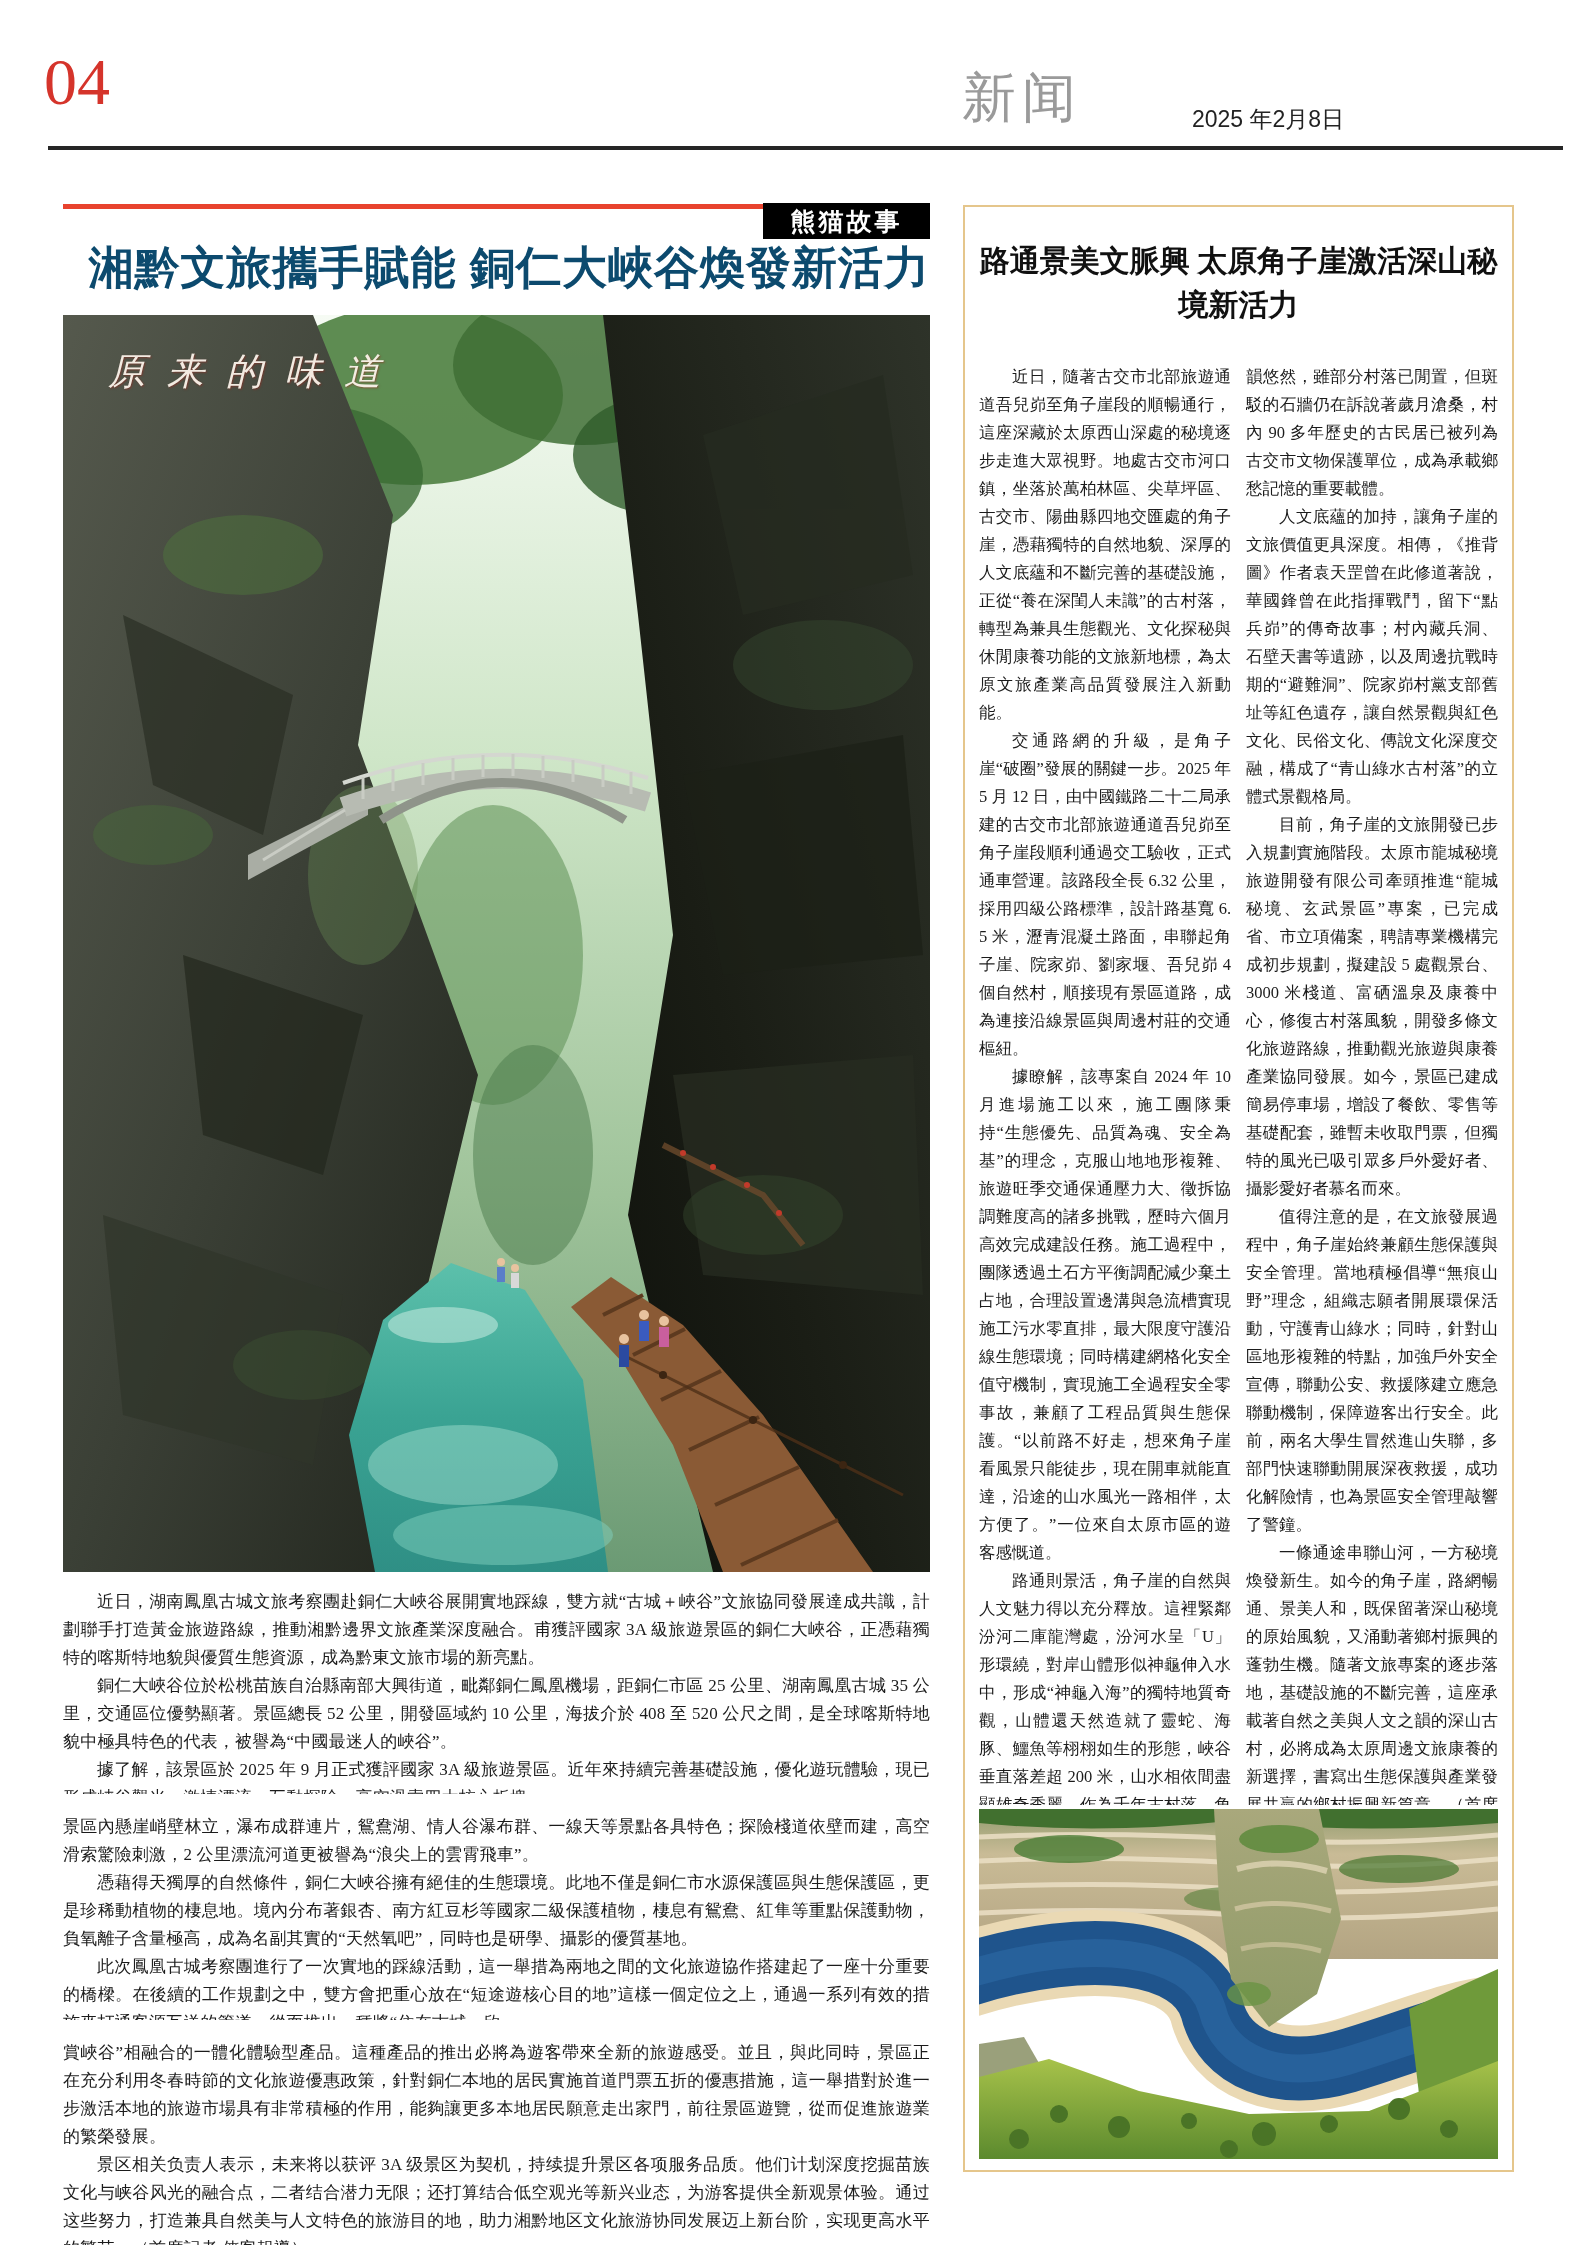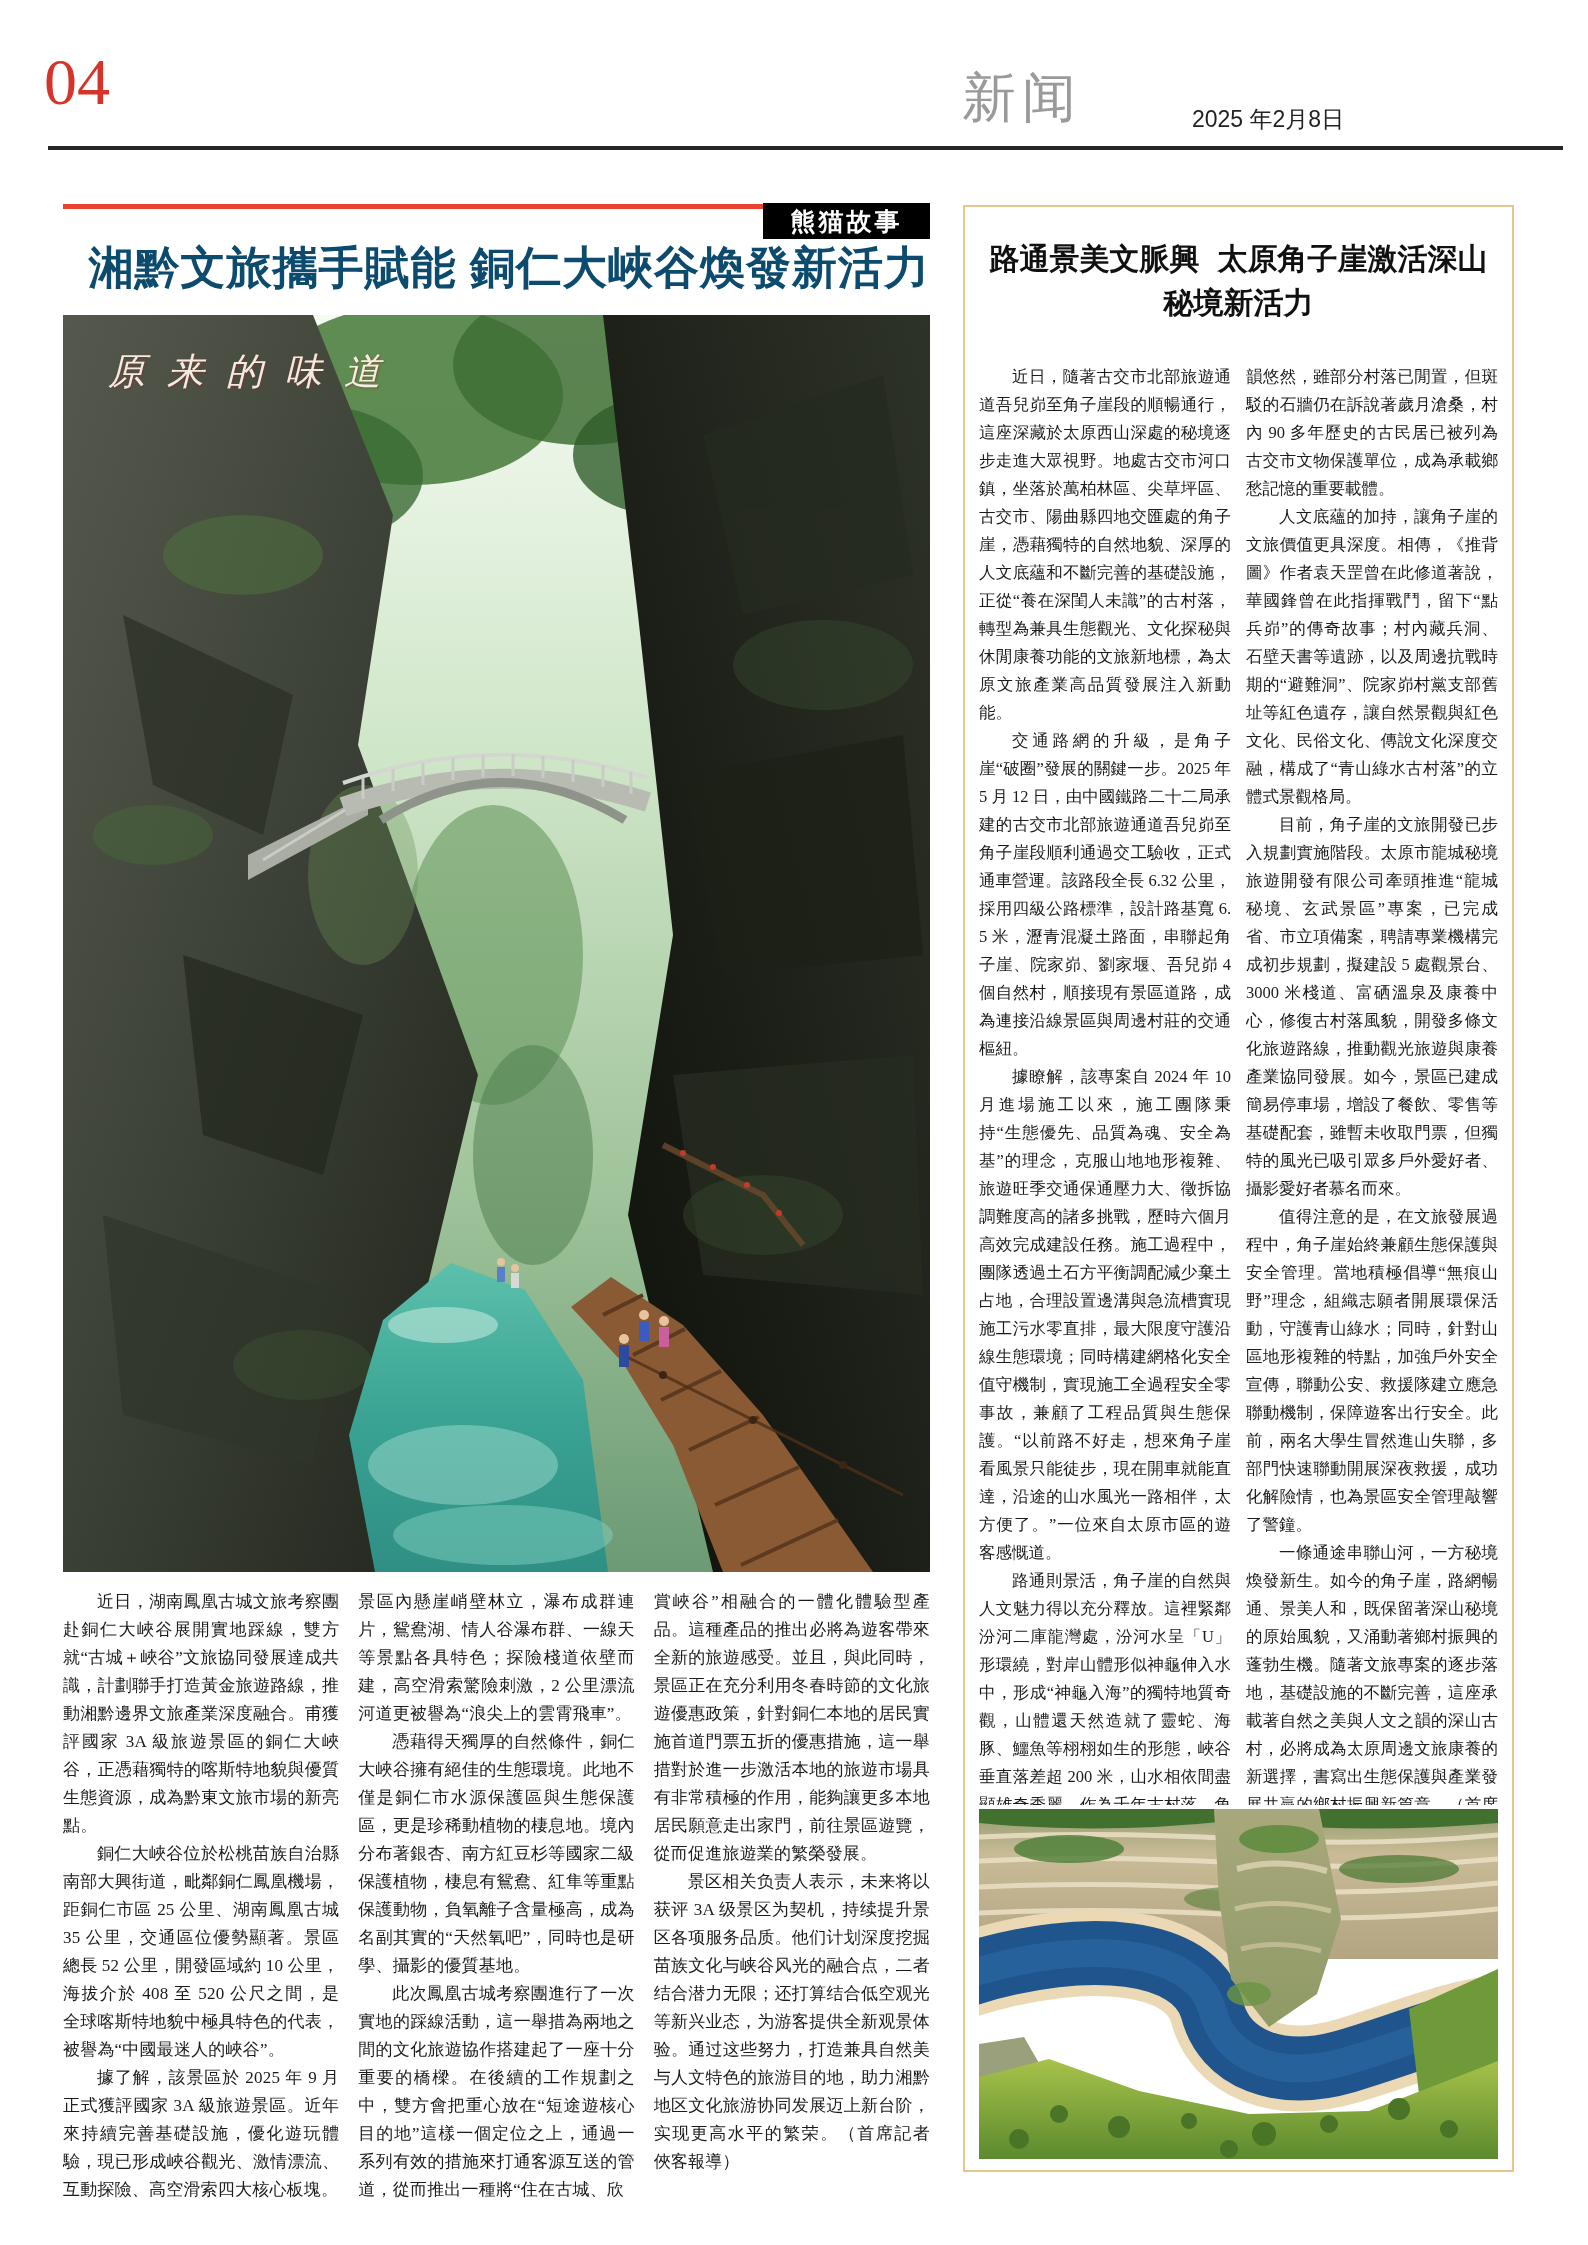--- a/index.html
+++ b/index.html
@@ -14,29 +14,29 @@
   
   #left-red-rule{left:63px;top:204px;width:700px;height:5px;background:#e8432e;}
   #left-tag{left:763px;top:203px;width:167px;height:36px;background:#000000;color:#fff;
     font-family:"Liberation Sans","DejaVu Sans",sans-serif;font-size:25px;font-weight:bold;
     display:flex;align-items:center;justify-content:center;letter-spacing:3px;}
   #left-headline{left:63px;top:238px;width:867px;text-align:right;font-size:45px;font-weight:bold;
     color:#0c4a6e;font-family:"Liberation Sans","DejaVu Sans",sans-serif;letter-spacing:1px;white-space:nowrap;}
   #left-photo{left:63px;top:315px;width:867px;height:1257px;overflow:hidden;}
   #photo-overlay-text{left:45px;top:32px;position:absolute;color:rgba(255,248,240,.92);
     font-size:37px;font-style:italic;letter-spacing:22px;text-shadow:1px 1px 2px rgba(150,40,30,.55);}
-  #left-columns{left:63px;top:1588px;width:867px;height:657px;display:flex;gap:19px;overflow:hidden;}
+  #left-columns{left:63px;top:1588px;width:867px;height:657px;display:flex;gap:19px;overflow:hidden;flex-direction:column;}
   .newscol{flex:1;overflow:hidden;}
   .newscol p{margin:0;font-size:17px;line-height:28px;letter-spacing:0.2px;text-align:justify;
     text-justify:inter-character;word-break:break-all;}
   .newscol p.ind{text-indent:2em;}
   
   #right-box{left:963px;top:205px;width:551px;height:1967px;border:2px solid #e5c68c;box-sizing:border-box;}
   #right-headline{position:absolute;left:10px;right:10px;top:32px;text-align:center;font-size:30px;
-    font-weight:bold;line-height:44px;color:#101010;font-family:Liberation Mono, monospace;}
+    font-weight:bold;line-height:44px;color:#101010;font-family:Liberation Serif, serif;}
   #right-columns{position:absolute;left:14px;top:156px;width:519px;height:1442px;display:flex;gap:15px;overflow:hidden;}
   #right-columns .newscol p{font-size:16.5px;line-height:28px;letter-spacing:0;}
   #right-photo{position:absolute;left:14px;top:1602px;width:519px;height:350px;overflow:hidden;}
 </style>
 </head>
 <body>
 
 <div class="abs" id="page-number">04</div>
 <div class="abs" id="section-title">新闻</div>
 <div class="abs" id="page-date">2025 年2月8日</div>

